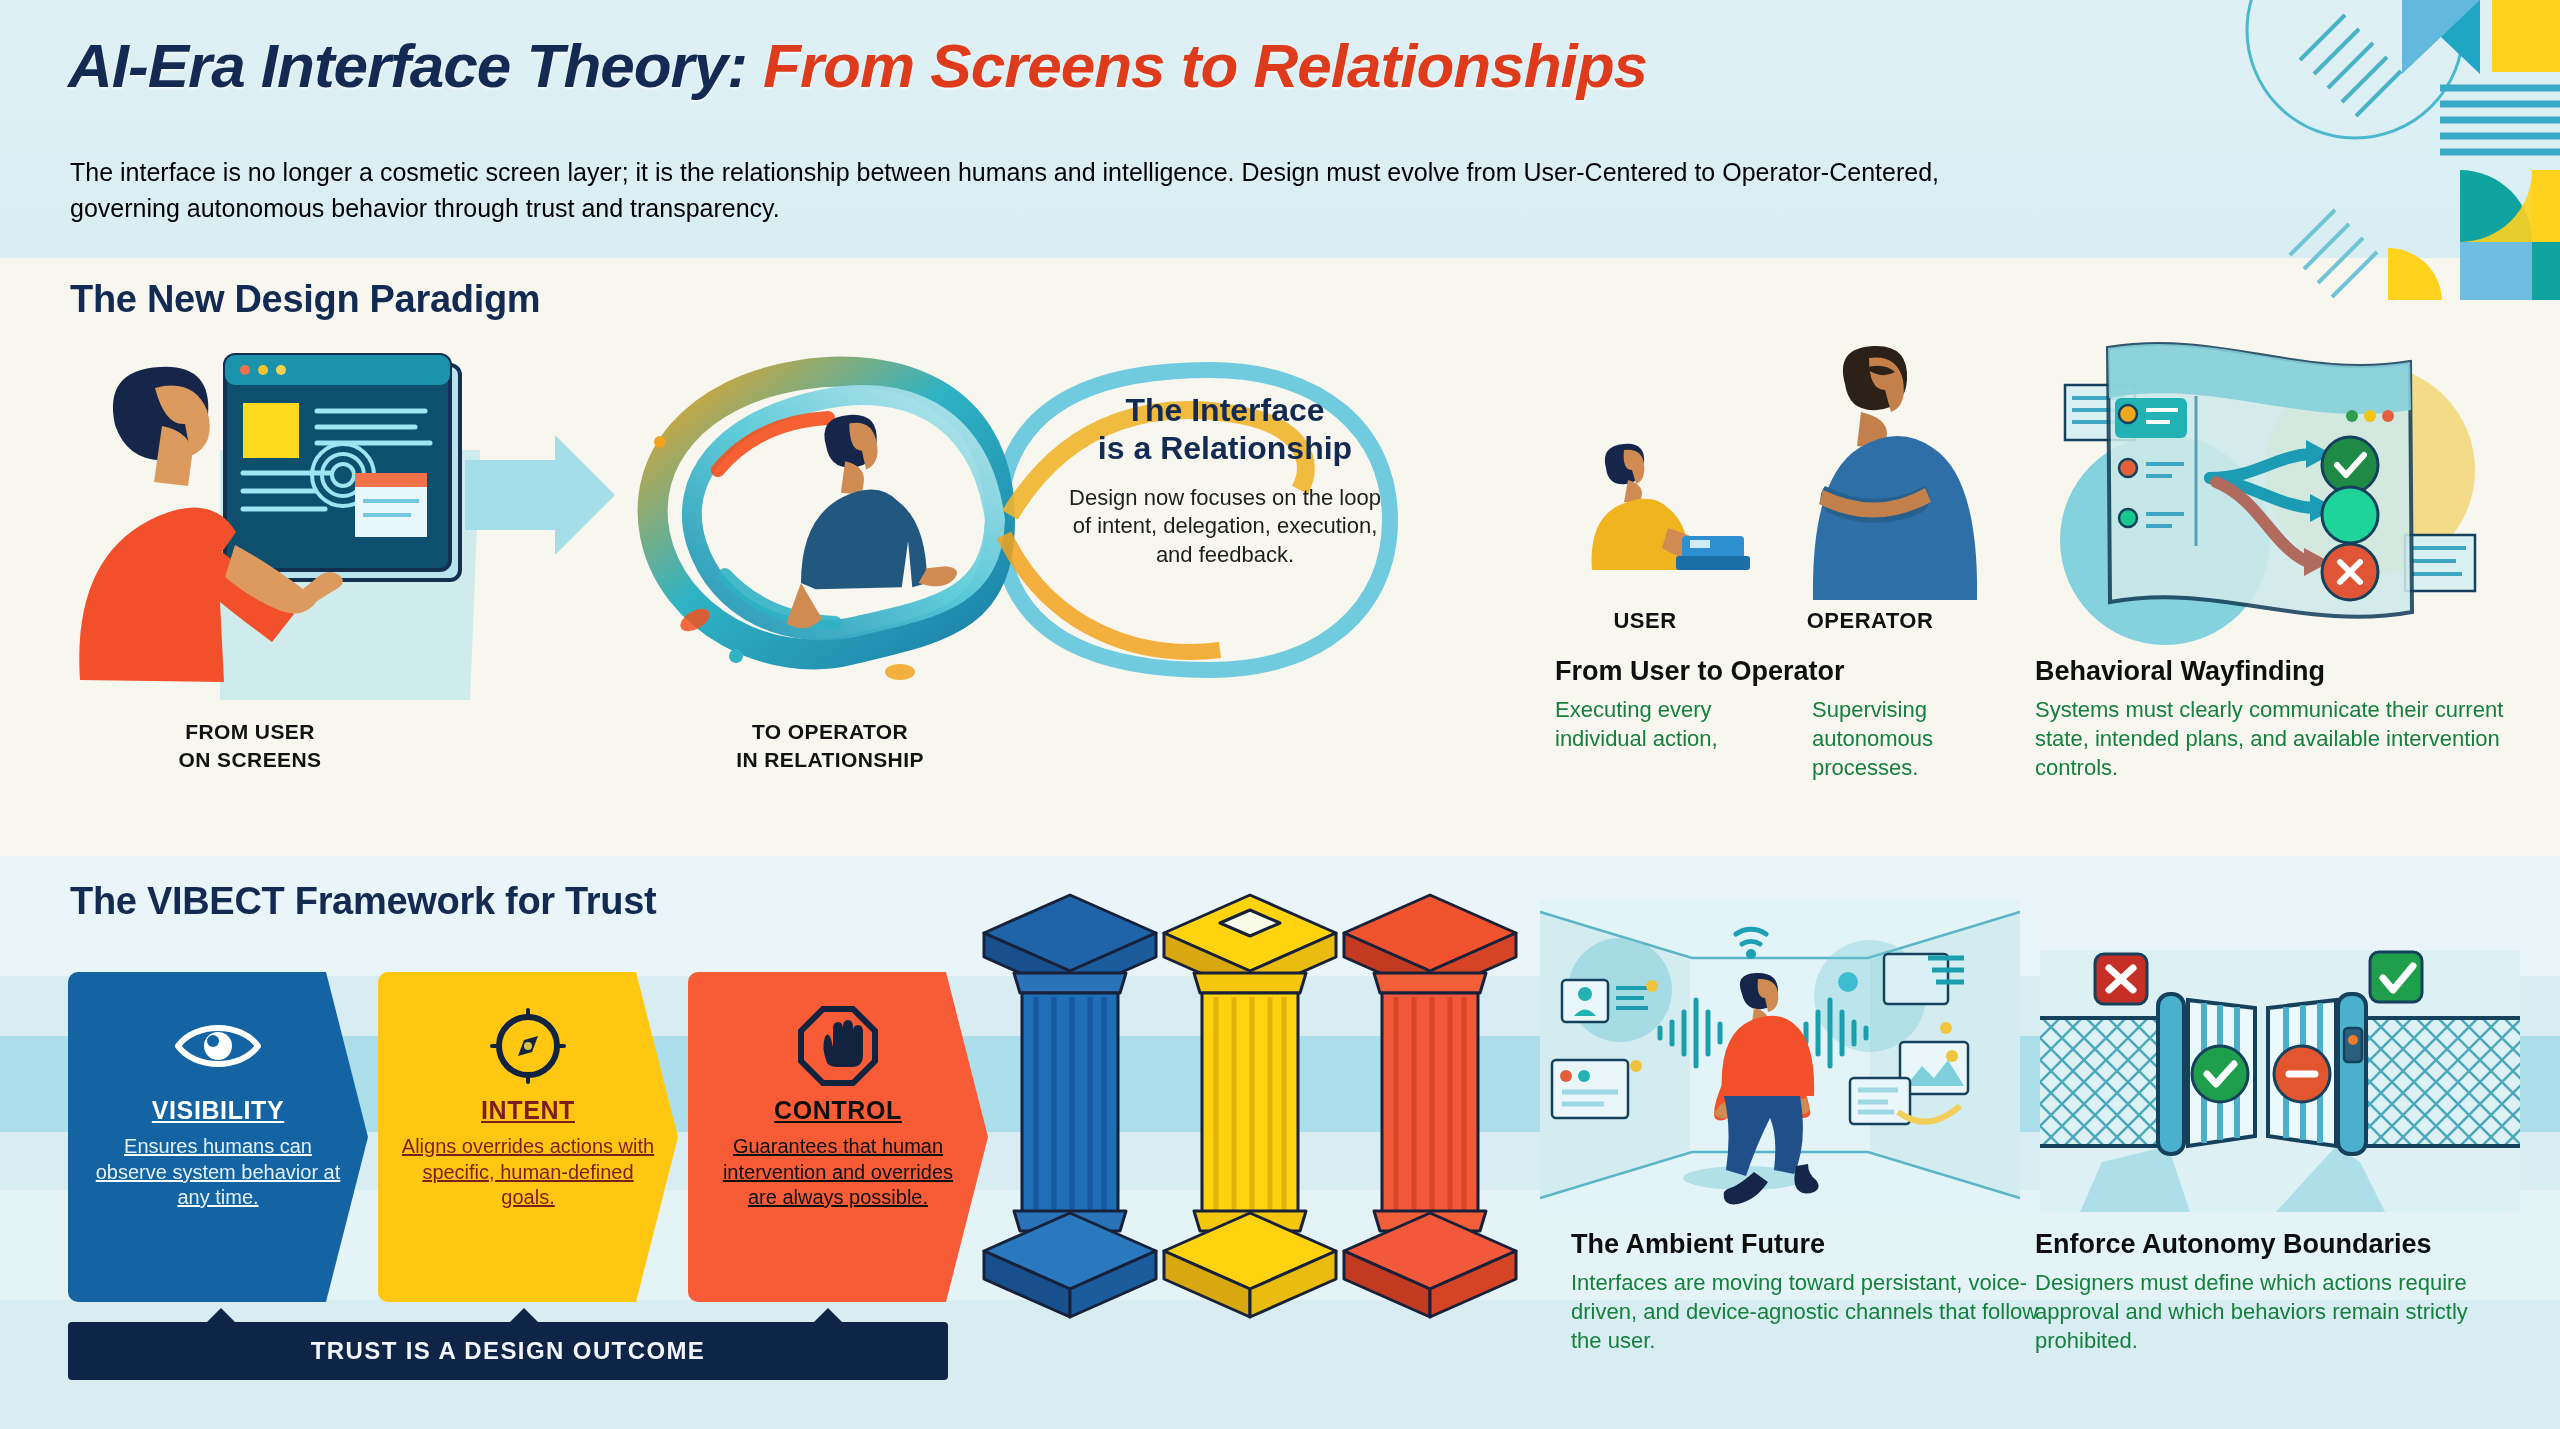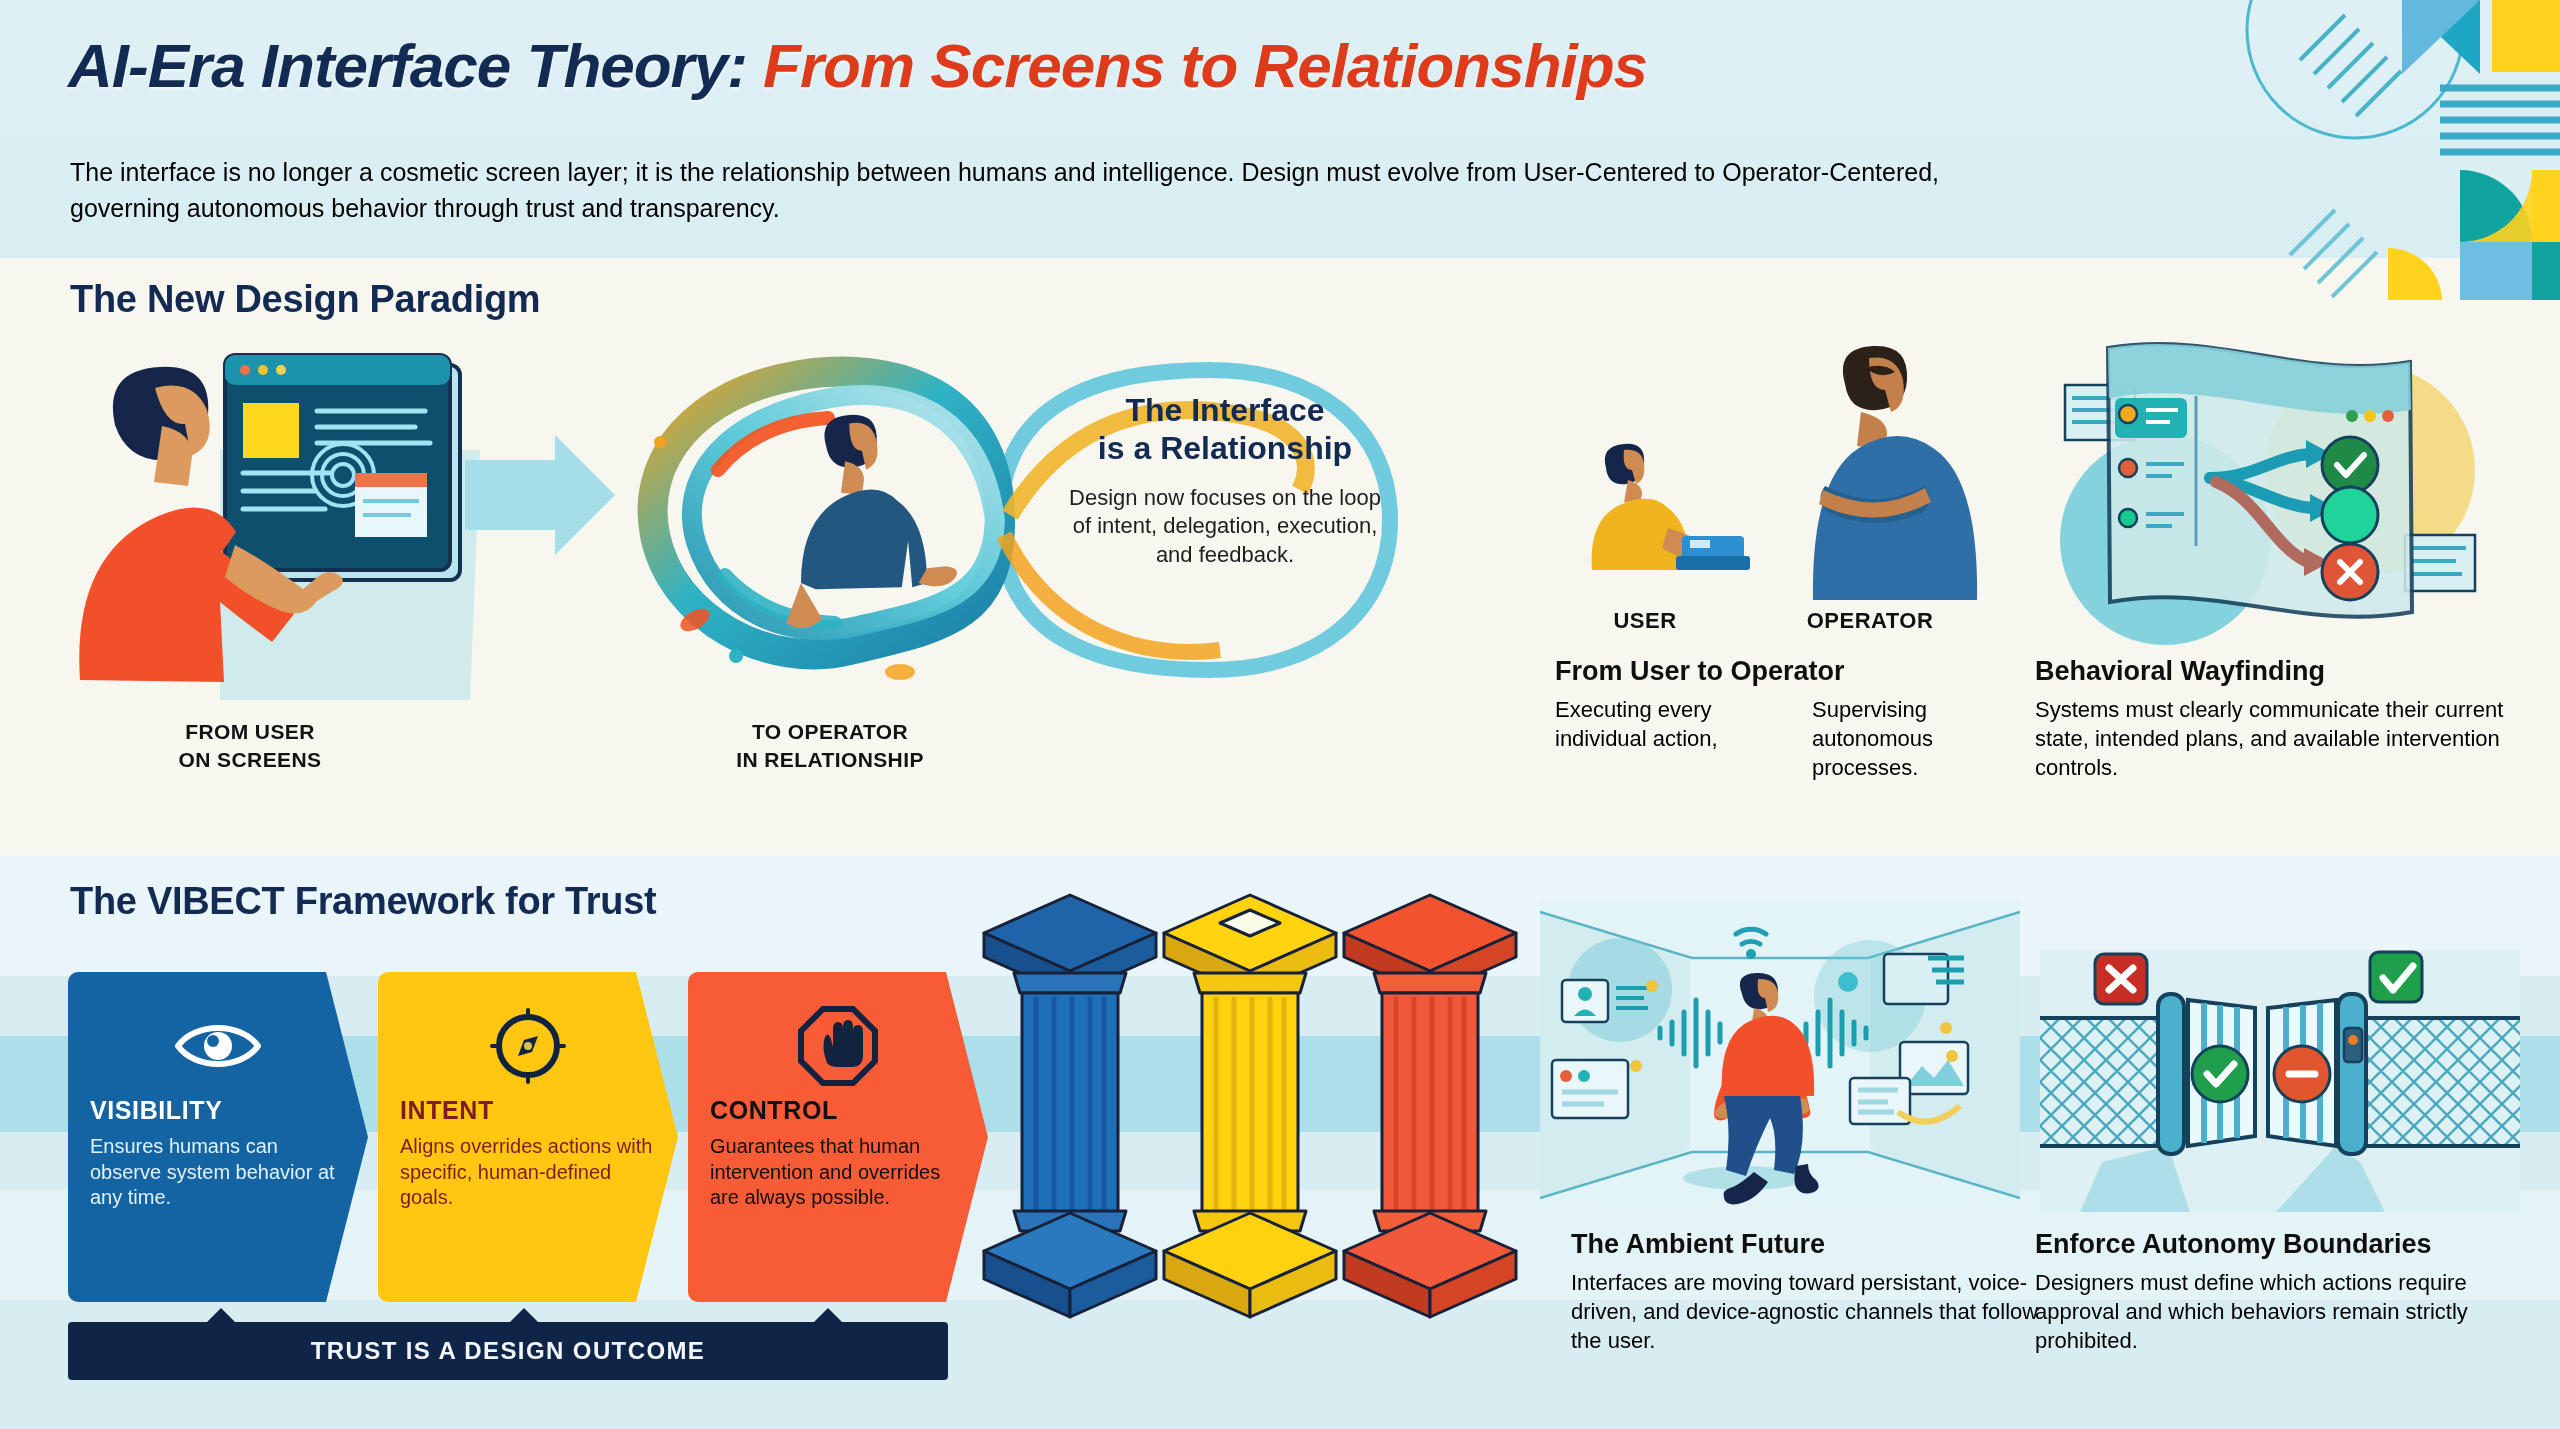--- a/index.html
+++ b/index.html
@@ -79,37 +79,38 @@
   }
   #cap-user { left: 1560px; top: 608px; width: 170px; }
   #cap-operator { left: 1745px; top: 608px; width: 250px; }
 
   
   .block { position: absolute; }
   .block .bt {
     font-size: 27px; font-weight: 800; color: #0f0f0f; line-height: 1.2;
     margin-bottom: 8px;
   }
-  .block .bb { font-size: 22px; line-height: 1.32; color: #000000; gap: 44px; }
+  .block .bb { font-size: 22px; line-height: 1.32; color: #15803d; gap: 44px; }
   .two-col { display: flex; gap: 28px; }
   .two-col > div { flex: 1; }
 
   #blk-user-operator { left: 1555px; top: 655px; width: 470px; }
   #blk-wayfinding    { left: 2035px; top: 655px; width: 500px; }
   #blk-ambient       { left: 1555px; top: 1228px; width: 470px; margin-left: 16px; }
   #blk-boundaries    { left: 2035px; top: 1228px; width: 500px; }
 
   
   #vibect-row { position: absolute; left: 68px; top: 972px; }
   .chev {
     position: absolute; top: 0; width: 300px; height: 330px;
-    color: #fff; text-align: left;
+    color: #fff; text-align: center;
     padding: 26px 22px 4px 22px;
     clip-path: polygon(0 0, 86% 0, 100% 50%, 86% 100%, 0 100%, 0 100%);
     border-radius: 10px;
+    text-decoration: underline;
   }
   .chev.c1 { left: 0px;   background: #1463a3; }
   .chev.c2 { left: 310px; background: #ffc711; color: #7f1d1d; }
   .chev.c3 { left: 620px; background: #f75c36; color: #101010; }
   .chev .ci { height: 96px; display:flex; align-items:center; justify-content:center; }
   .chev .ct {
     font-size: 25px; font-weight: 800; letter-spacing: .6px; margin-top: 2px;
   }
   .chev .cb { margin-top: 9px; font-size: 20px; line-height: 1.28; }
   .chev.c1 .cb { color: #e3f1fb; }

